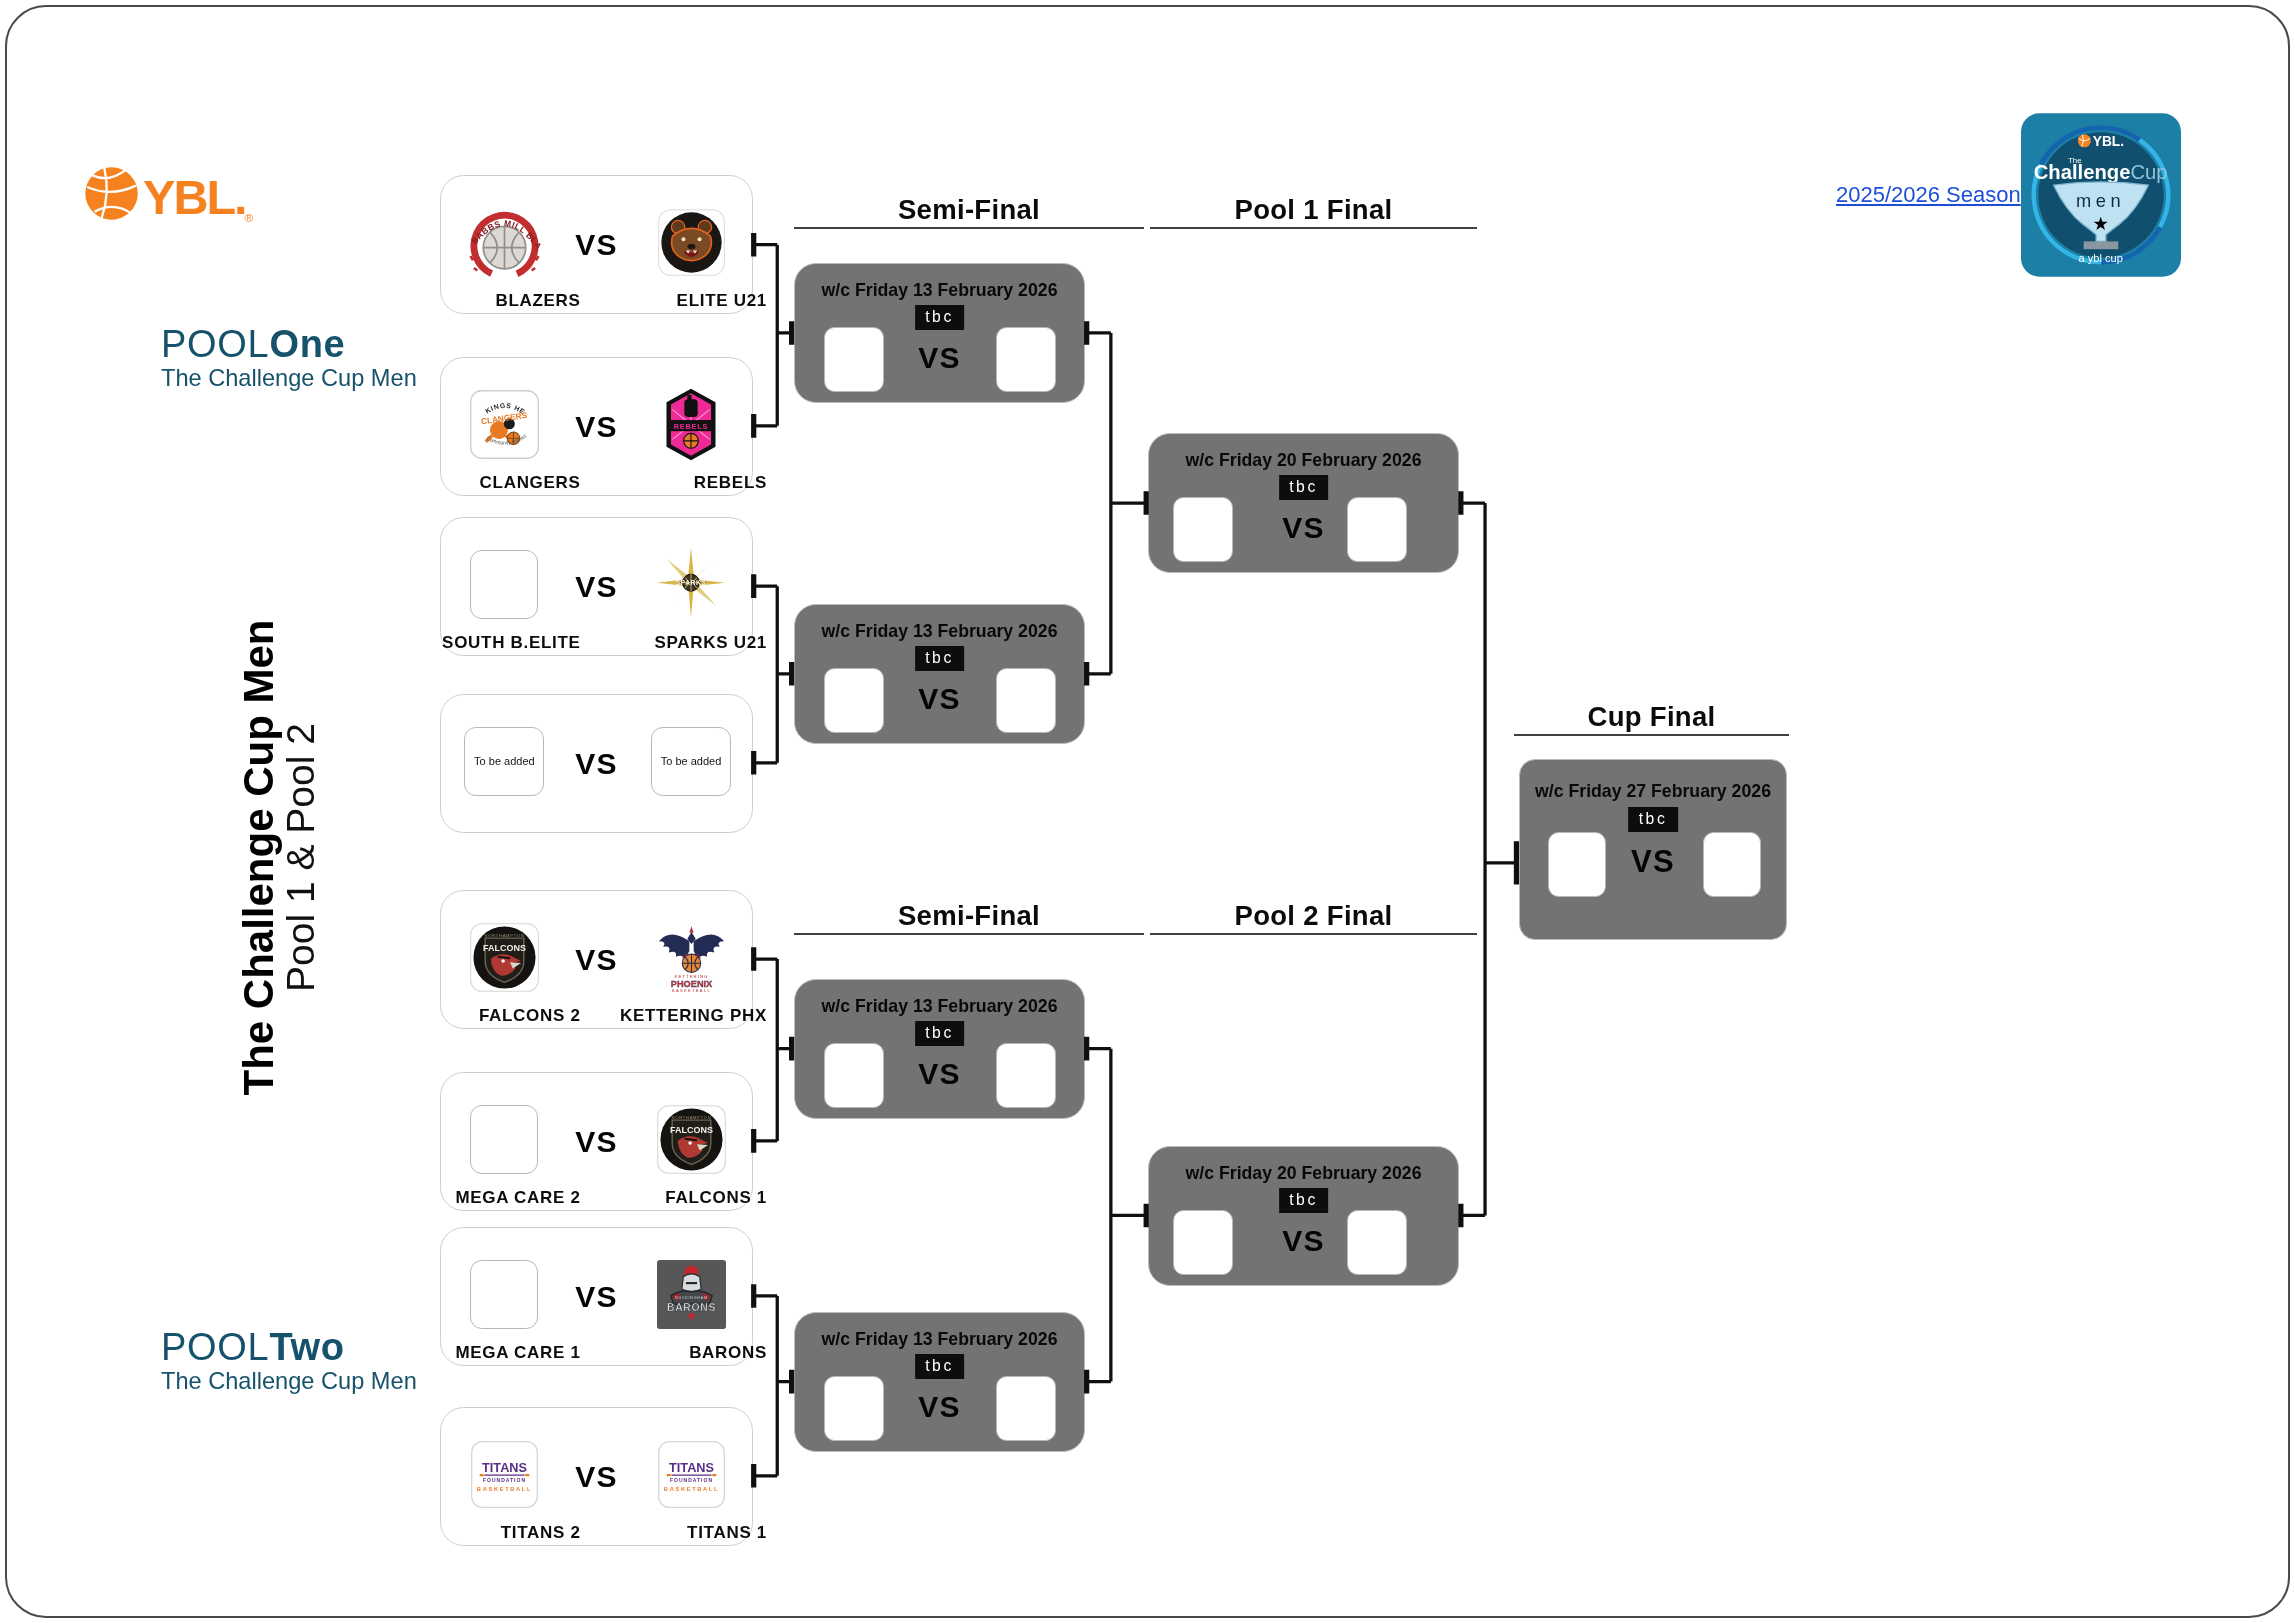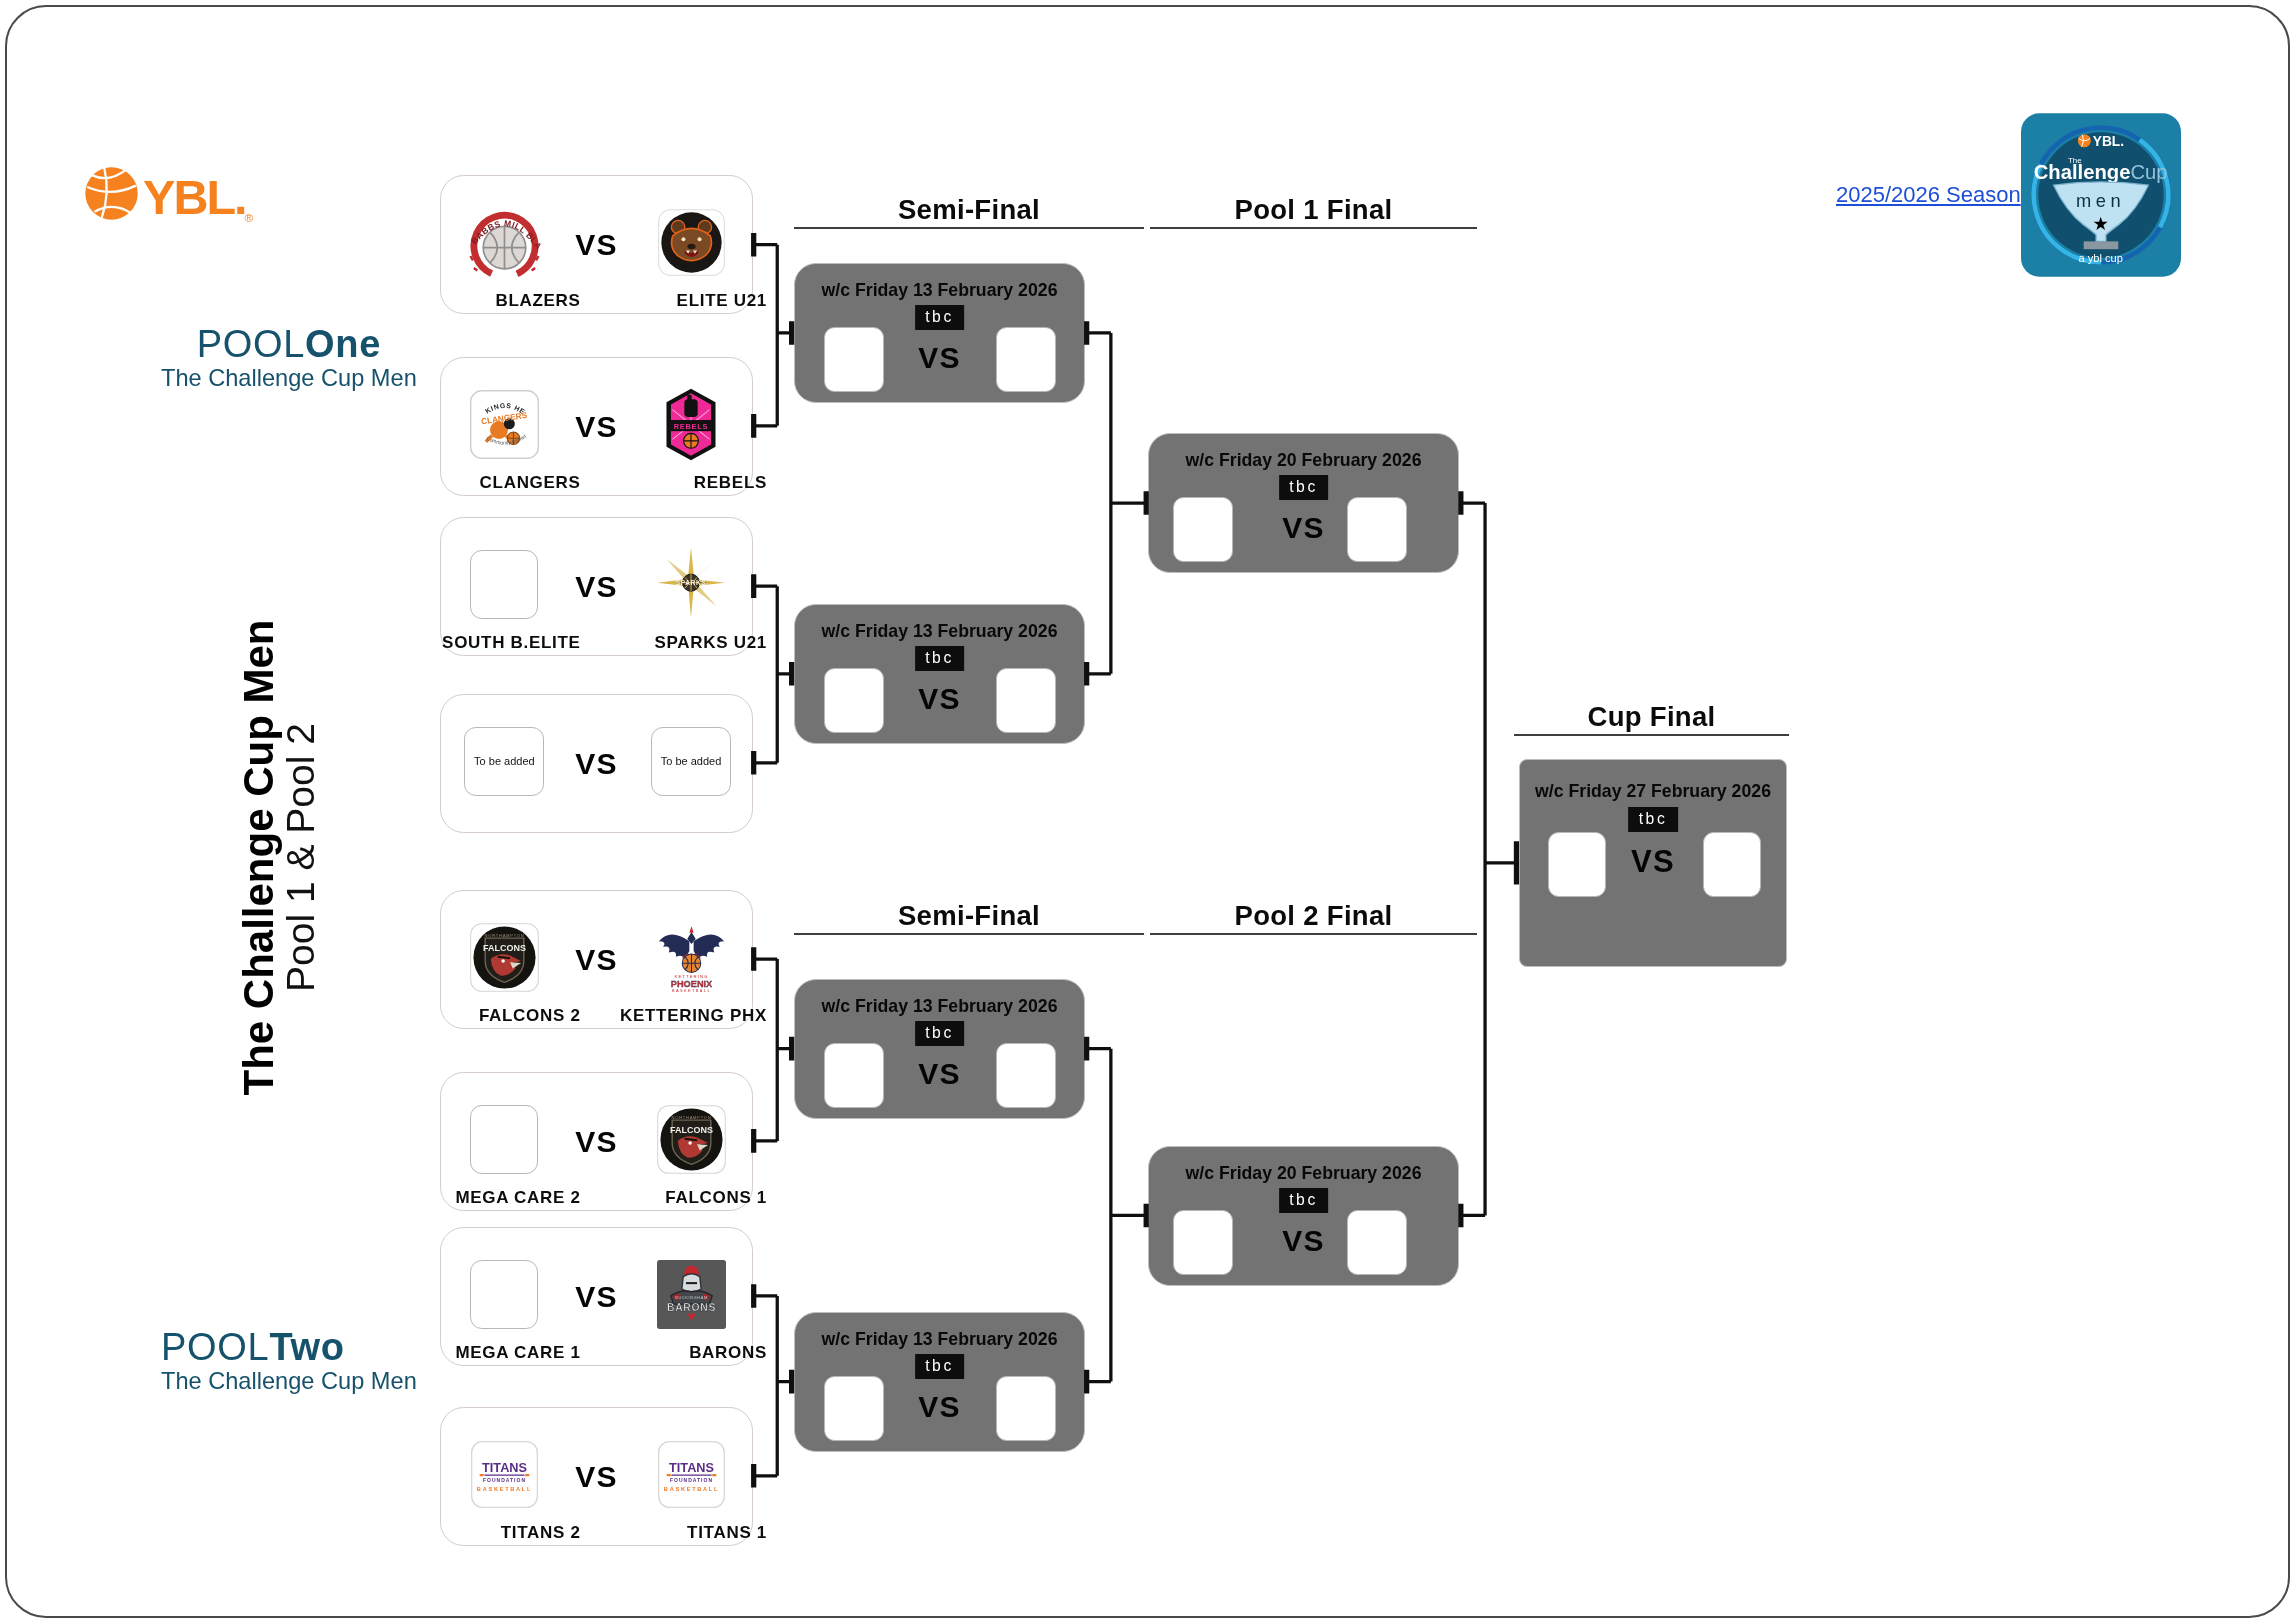--- a/index.html
+++ b/index.html
@@ -34,21 +34,21 @@
   .team-label.home{left:-12.4px;}
   .team-label.away{left:174px;}
   .vs-lg{position:absolute;inset:0;display:flex;align-items:center;justify-content:center;font-size:30px;font-weight:900;letter-spacing:1.3px;color:#040404;}
   .empty-slot{width:68px;height:69px;border:1.3px solid #b7b7b7;border-radius:11.8px;box-sizing:border-box;background:#fff;}
   .tba-slot{width:80px;height:69px;border:1.3px solid #b7b7b7;border-radius:11.8px;box-sizing:border-box;display:flex;align-items:center;justify-content:center;text-align:center;font-size:11px;color:#141414;line-height:1.15;}
 
   
   .stage-card{position:absolute;background:#737373;border:1.3px solid #bdbdbd;border-radius:22px;box-sizing:border-box;}
   .sc-sf{left:794px;width:291px;height:140px;}
   .sc-final{left:1148px;width:311px;height:140px;}
-  .sc-cup{left:1519px;top:759px;width:268px;height:208px;border-radius:8px;}
+  .sc-cup{left:1519px;top:759px;width:268px;height:181px;border-radius:16px;}
   .sc-date{position:absolute;top:15.7px;left:0;right:0;text-align:center;font-size:17.7px;font-weight:700;color:#090909;}
   .sc-tbc{position:absolute;top:41px;left:50%;transform:translateX(-50%);background:#0d0d0d;color:#fff;font-size:15.7px;font-weight:500;letter-spacing:2.6px;padding:3.3px 10.5px;}
   .sc-slot{position:absolute;top:63px;width:60px;height:65px;border:1.3px solid #b7b7b7;border-radius:10.5px;box-sizing:border-box;background:#fff;}
   .sc-sf .sc-slot.l{left:29px;}   .sc-sf .sc-slot.r{left:201px;}
   .sc-final .sc-slot.l{left:23.6px;}.sc-final .sc-slot.r{left:198px;}
   .sc-vs{position:absolute;left:0;right:0;top:77px;text-align:center;font-size:30px;font-weight:900;letter-spacing:1.3px;color:#040404;}
   .sc-cup .sc-date{top:21px;}
   .sc-cup .sc-tbc{top:47px;}
   .sc-cup .sc-slot{top:72px;width:58px;}
   .sc-cup .sc-slot.l{left:27.5px;}  .sc-cup .sc-slot.r{left:183px;}
@@ -63,21 +63,21 @@
 
 <div class="ybl-logo">
   <svg width="177" height="63" viewBox="0 0 270 96">
     <circle cx="42" cy="48" r="40" fill="#f5821f"></circle>
     <path d="M5 38 Q42 54 79 36 M31 9 Q40 48 27 85 M12 20 Q38 32 64 12 M16 76 Q44 60 72 78" stroke="#ffffff" stroke-width="3.5" fill="none"></path>
     <text x="90" y="80" font-size="74" font-weight="900" letter-spacing="-3" fill="#f5821f">YBL.</text>
     <text x="245" y="92" font-size="18" fill="#f5821f">®</text>
   </svg>
 </div>
 
-<div class="pool-label" style="left:161px;top:325px;text-align:center;">
+<div class="pool-label" style="left:161px;top:325px;">
   <div class="pl-1"><span class="pl-light">POOL</span><span class="pl-bold">One</span></div>
   <div class="pl-2">The Challenge Cup Men</div>
 </div>
 
 <div class="pool-label" style="left:161px;top:1328px;">
   <div class="pl-1"><span class="pl-light">POOL</span><span class="pl-bold">Two</span></div>
   <div class="pl-2">The Challenge Cup Men</div>
 </div>
 
 <div class="vertical-title">

